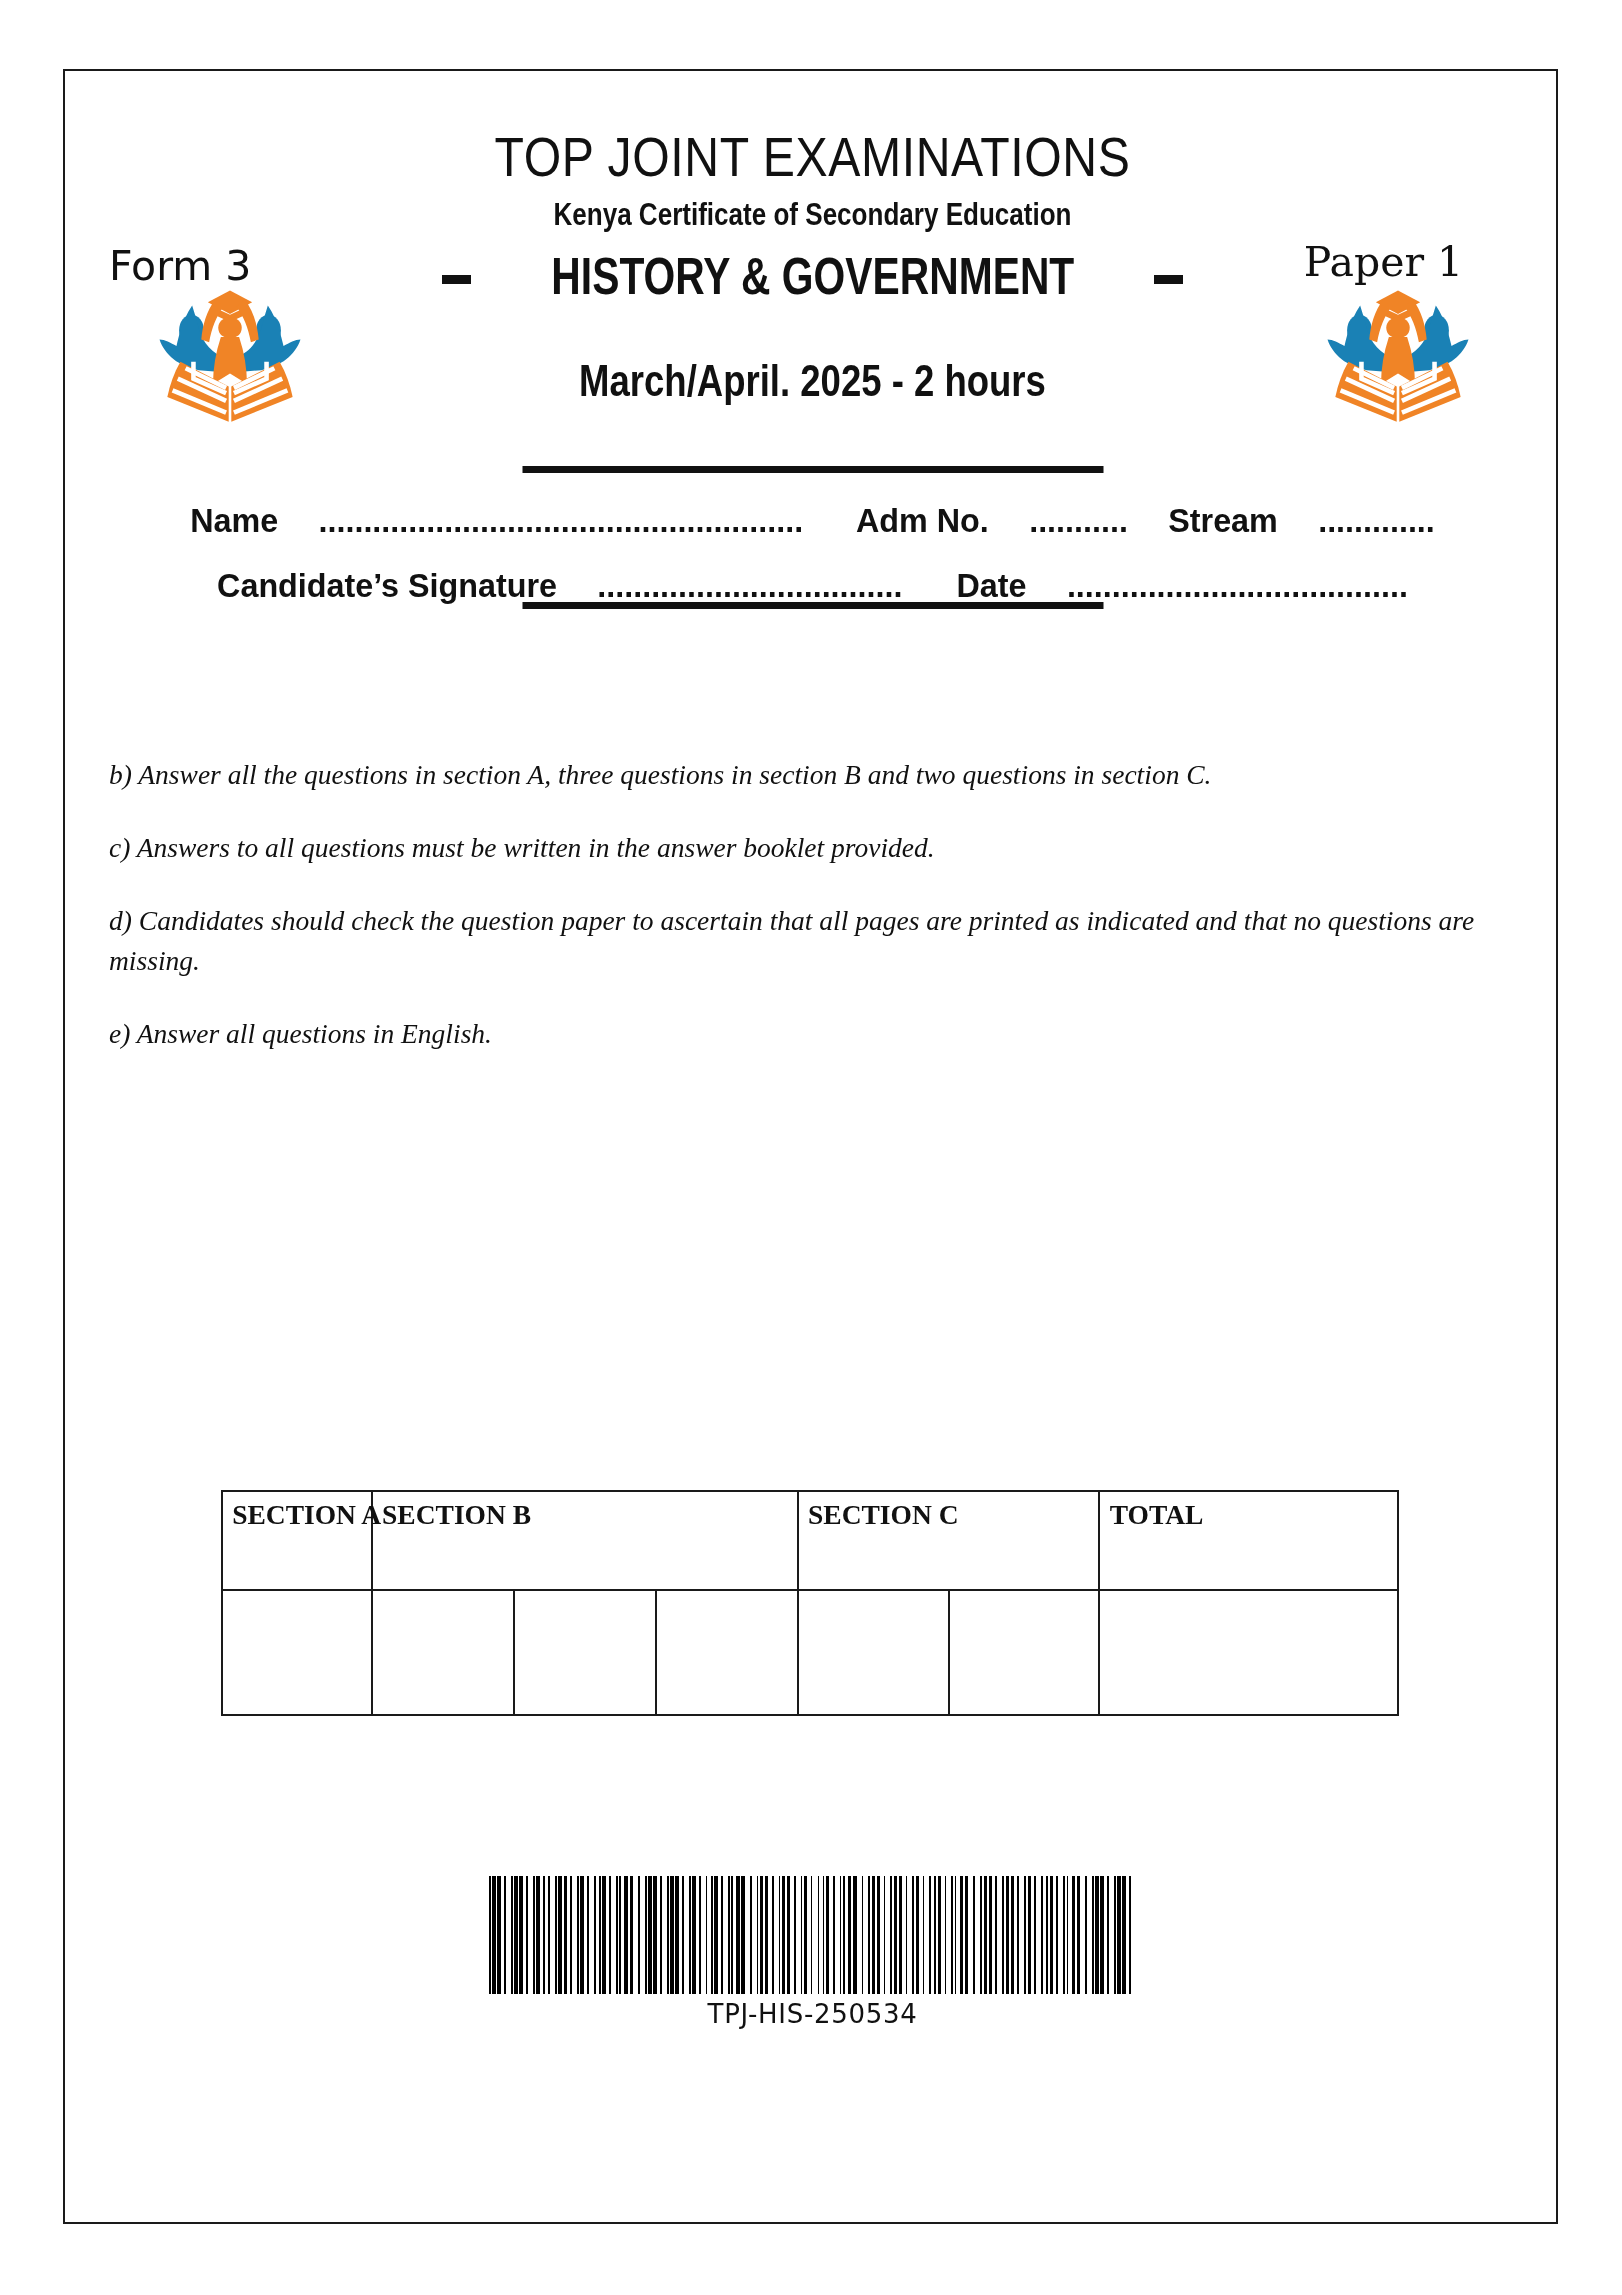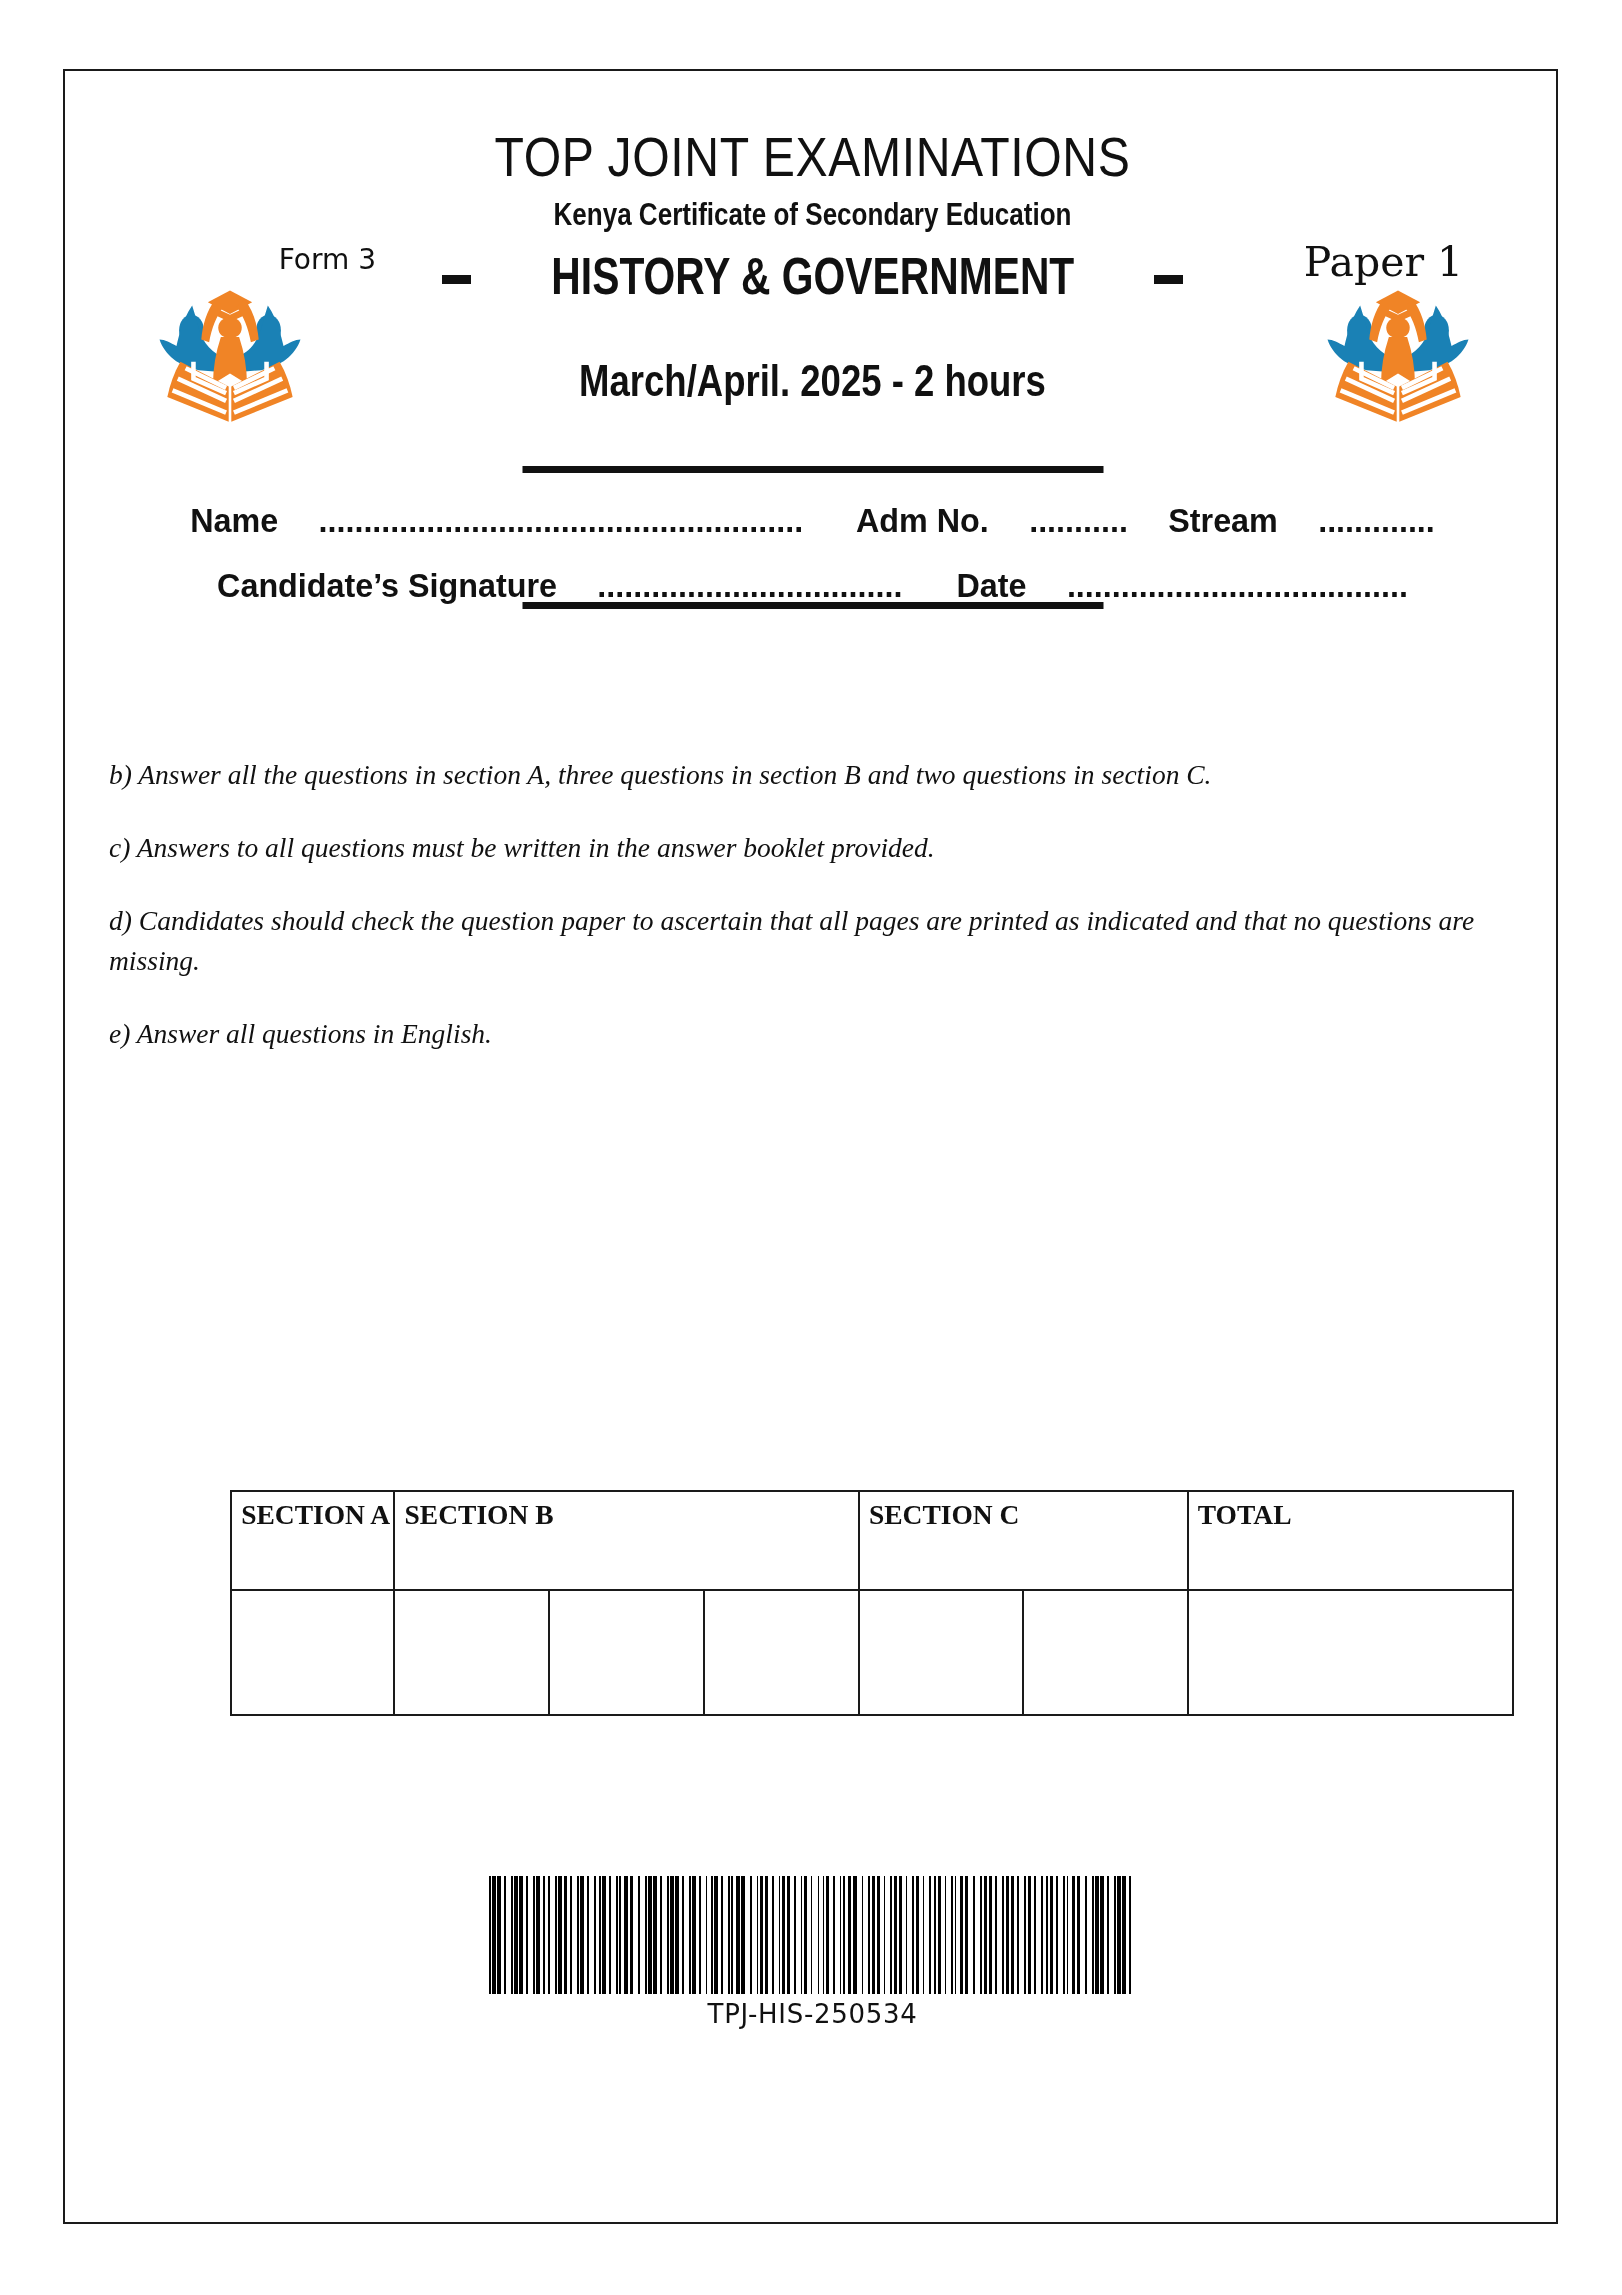--- a/index.html
+++ b/index.html
@@ -64,27 +64,27 @@
     font-size: 31px;
     color: #111;
     transform: scaleX(0.84);
     transform-origin: center top;
     line-height: 1;
     white-space: nowrap;
   }
 
   .form-label {
     position: absolute;
-    left: 36px;
+    left: 44px;
     top: 175px;
     width: 275px;
-    text-align: right;
+    text-align: left;
     font-family: "DejaVu Sans", sans-serif;
     font-weight: 400;
-    font-size: 28px;
+    font-size: 41px;
     color: #111;
     line-height: 1;
     white-space: nowrap;
   }
 
   .paper-label {
     position: absolute;
     right: 39px;
     top: 171px;
     width: 275px;
@@ -219,23 +219,23 @@
     font-family: "Liberation Serif", serif;
     font-weight: 700;
     font-size: 30px;
     color: #111;
     letter-spacing: 0.3px;
     white-space: nowrap;
   }
 
   #marks-table {
     position: absolute;
-    left: 165px;
+    left: 156px;
     top: 1419px;
-    width: 1284px;
+    width: 1178px;
     border-collapse: collapse;
     table-layout: fixed;
   }
   #marks-table td {
     border: 2px solid #1a1a1a;
     padding: 0;
     vertical-align: top;
   }
   #marks-table tr.head-row td {
     height: 90px;

